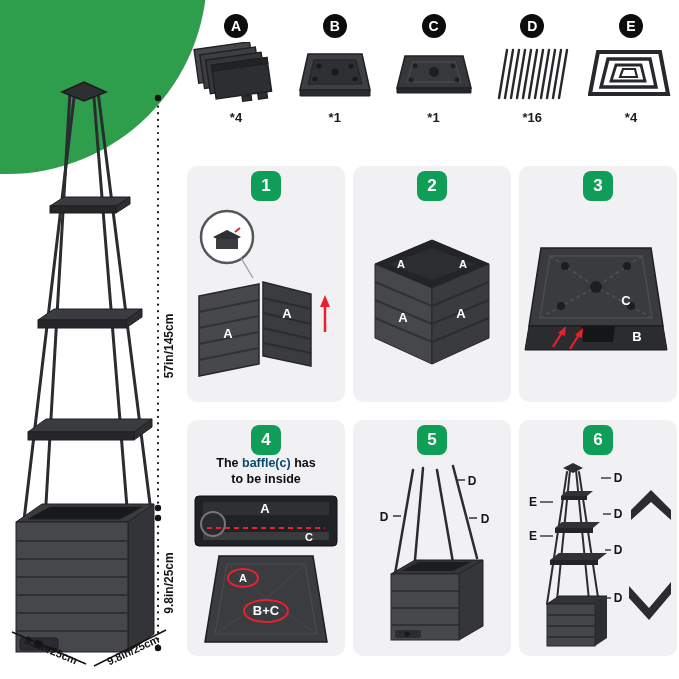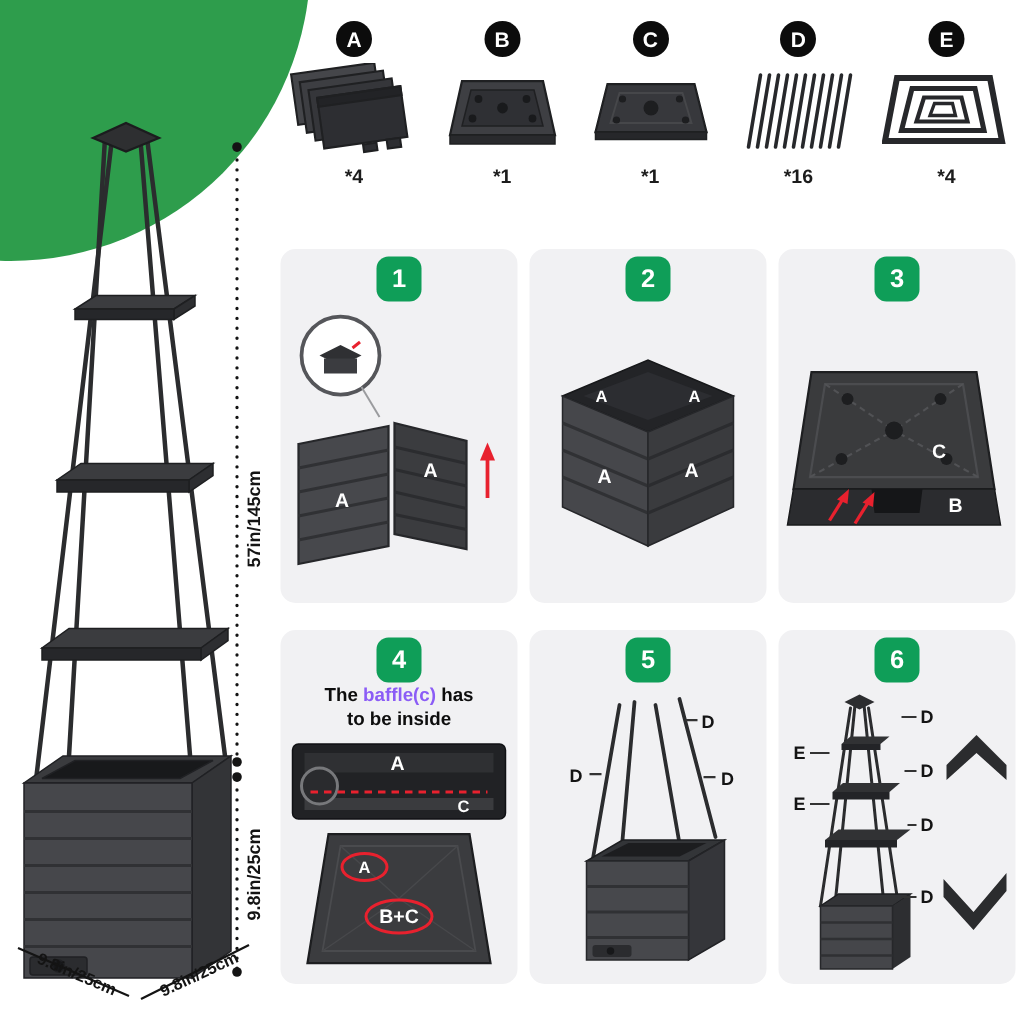--- a/index.html
+++ b/index.html
@@ -17,21 +17,21 @@
               font-size:14px;display:flex;align-items:center;justify-content:center;margin-bottom:4px;}
   .part-icon{height:66px;}
   .part-count{font-size:13px;font-weight:bold;color:#1c1c1c;margin-top:2px;}
   .step{position:absolute;width:158px;height:236px;background:#f1f1f3;border-radius:10px;}
   .step-badge{position:absolute;left:50%;top:5px;transform:translateX(-50%);width:30px;height:30px;
               border-radius:8px;background:#0f9e58;color:#fff;font-size:17px;font-weight:bold;
               display:flex;align-items:center;justify-content:center;}
   .step-art{position:absolute;left:4px;top:38px;}
   .step4-note{position:absolute;top:36px;left:0;right:0;text-align:center;font-size:12.5px;
               font-weight:bold;color:#0d0d0d;line-height:1.25;}
-  .step4-note .red{color:#8b5cf6;}
+  .step4-note .red{color:#0c4a6e;}
   .art-low{top:74px;}
   .tw{fill:#ffffff;font-family:"Liberation Sans",sans-serif;font-size:13px;font-weight:bold;text-anchor:middle;}
   .tw-s{font-size:11px;}
   .td{fill:#141414;font-family:"Liberation Sans",sans-serif;font-size:12px;font-weight:bold;text-anchor:middle;}
 </style>
 </head>
 <body>
 
 <div class="canvas">
 

